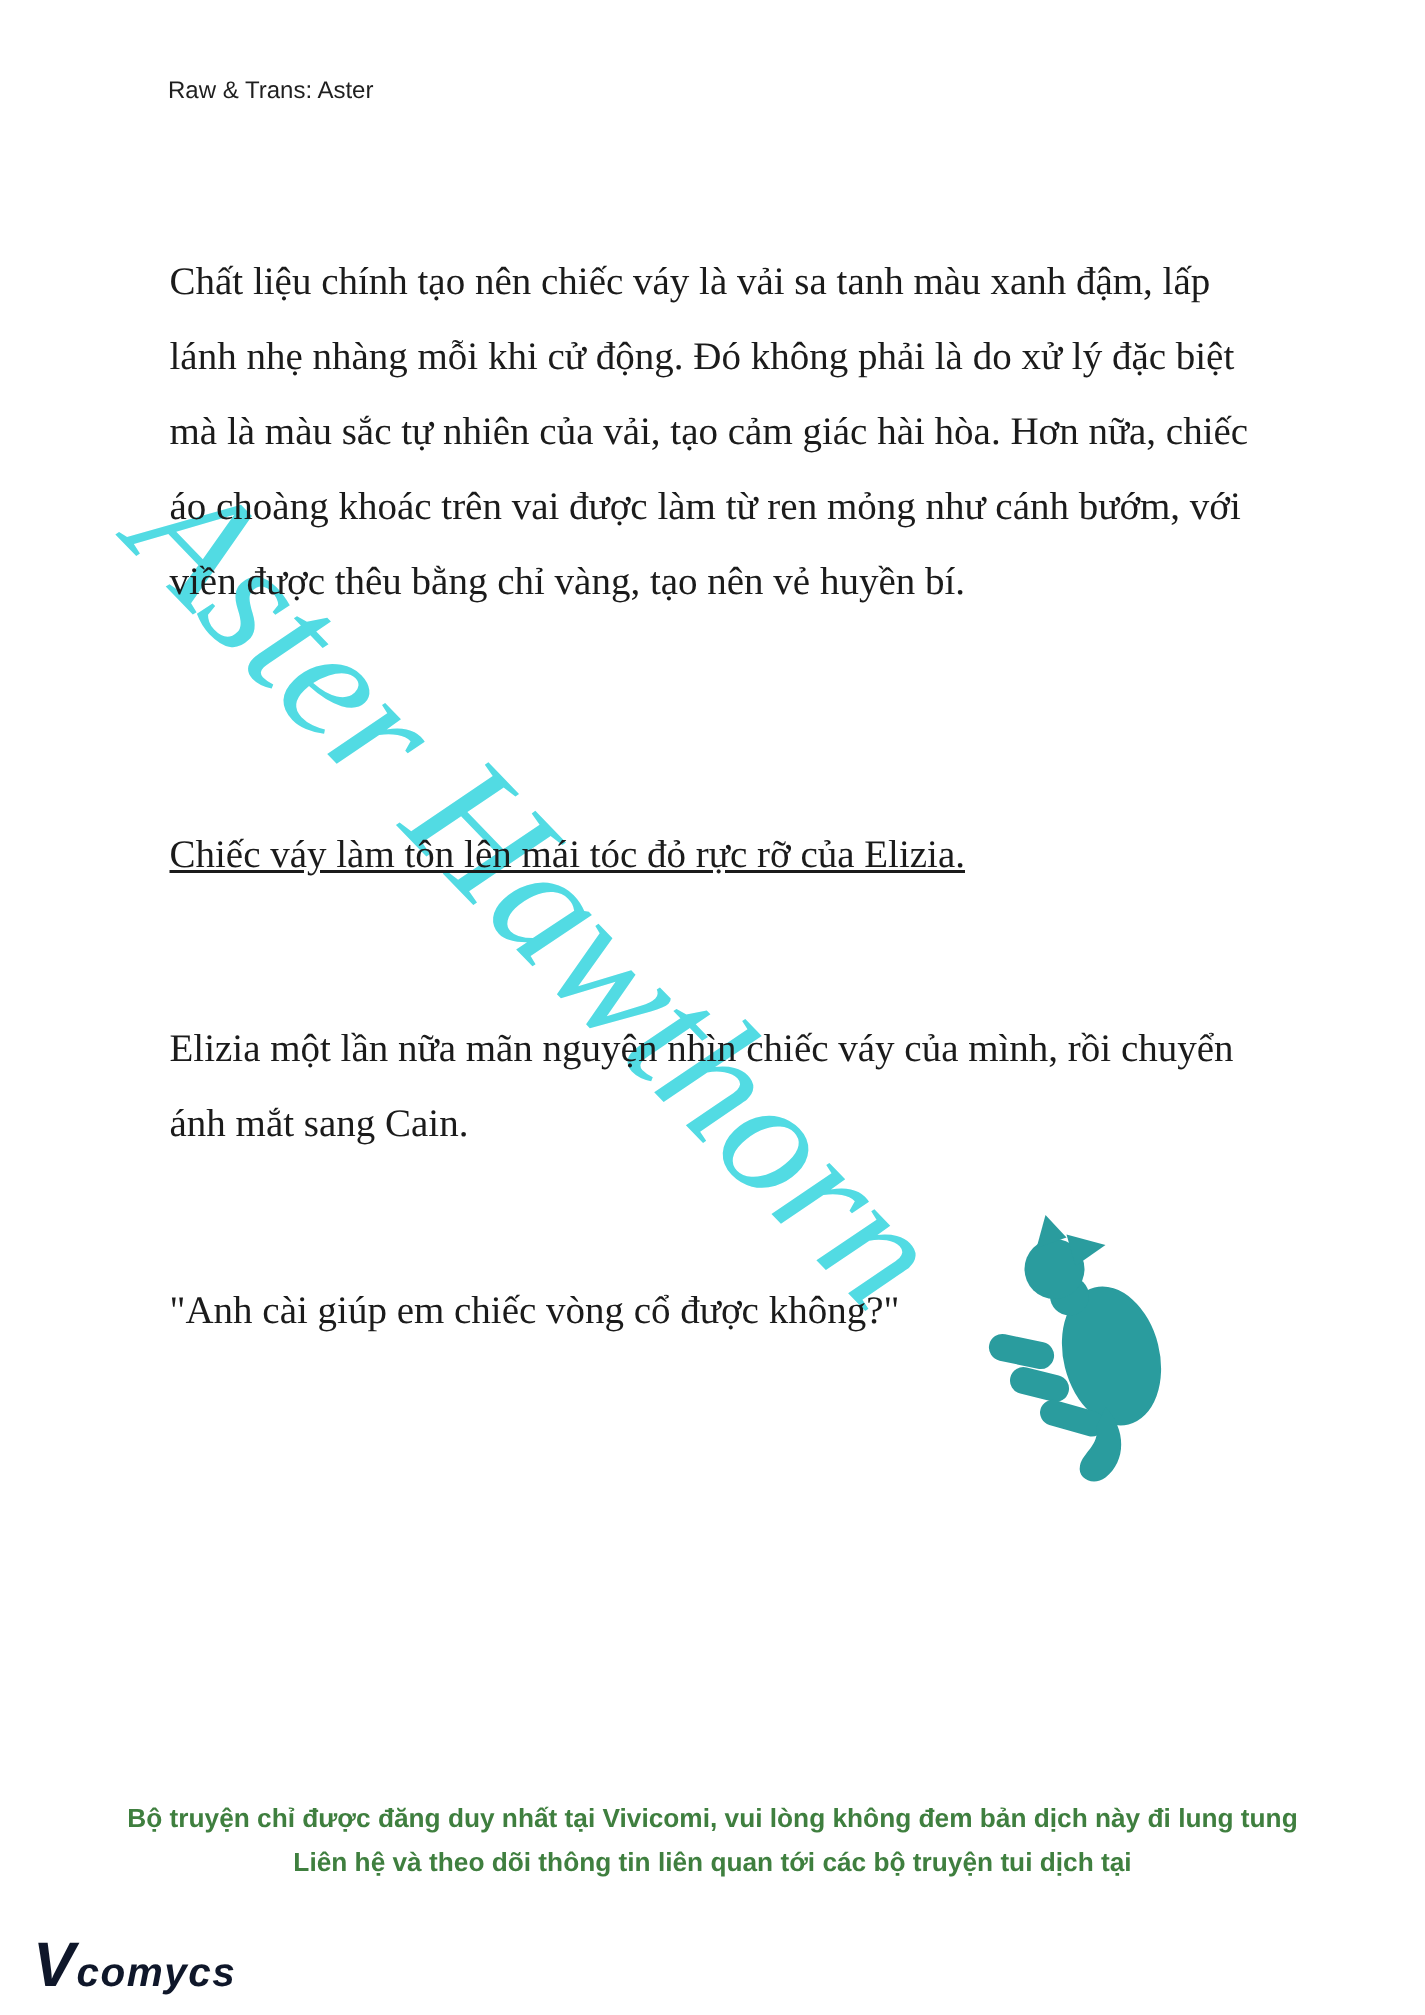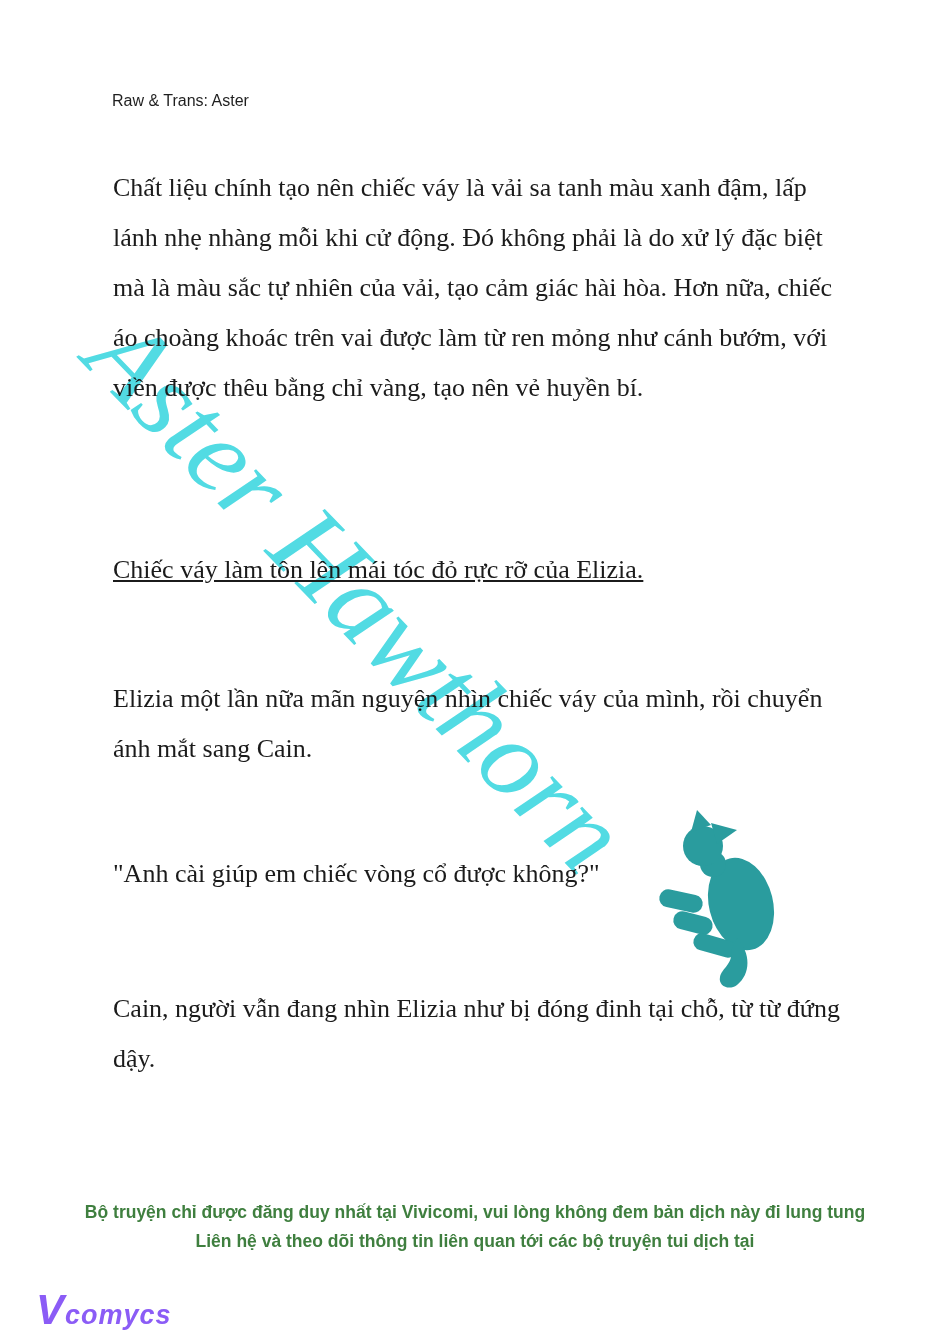--- a/index.html
+++ b/index.html
@@ -40,21 +40,20 @@
   }
 
   .credit {
     position: absolute;
     left: 112px;
     top: 52px;
     font-family: "Liberation Sans", sans-serif;
     font-size: 16px;
     color: #1f1f1f;
     z-index: 3;
-    margin-top: 40px;
   }
 
   .para {
     position: absolute;
     left: 113px;
     width: 730px;
     font-family: "Liberation Serif", serif;
     font-size: 26px;
     line-height: 50px;
     color: #1b1b1b;
@@ -82,23 +81,22 @@
 
   .logo {
     position: absolute;
     left: 22px;
     top: 1286px;
     font-family: "Liberation Sans", sans-serif;
     font-style: italic;
     font-weight: bold;
     font-size: 27px;
     letter-spacing: 1px;
-    color: #8b5cf6;
+    color: #0f172a;
     z-index: 3;
-    margin-left: 14px;
   }
   .logo::first-letter { font-size: 42px; }
 </style>
 </head>
 <body>
 
 <div class="page">
 
   <div class="watermark">Aster Hawthorn</div>
 
@@ -124,21 +122,20 @@
       <path d="M84 130 C98 145 98 166 84 177 C76 183 65 178 67 169 C69 160 80 156 78 143 Z"></path>
     </g>
   </svg>
 
   <div class="credit">Raw &amp; Trans: Aster</div>
 
   <div class="para p1">Chất liệu chính tạo nên chiếc váy là vải sa tanh màu xanh đậm, lấp lánh nhẹ nhàng mỗi khi cử động. Đó không phải là do xử lý đặc biệt mà là màu sắc tự nhiên của vải, tạo cảm giác hài hòa. Hơn nữa, chiếc áo choàng khoác trên vai được làm từ ren mỏng như cánh bướm, với viền được thêu bằng chỉ vàng, tạo nên vẻ huyền bí.</div>
   <div class="para p2">Chiếc váy làm tôn lên mái tóc đỏ rực rỡ của Elizia.</div>
   <div class="para p3">Elizia một lần nữa mãn nguyện nhìn chiếc váy của mình, rồi chuyển ánh mắt sang Cain.</div>
   <div class="para p4">"Anh cài giúp em chiếc vòng cổ được không?"</div>
-  <div class="para p5">Cain, người vẫn đang nhìn Elizia như bị đóng đinh tại chỗ, từ từ đứng dậy.</div>
 
   <div class="footer">
     <div>Bộ truyện chỉ được đăng duy nhất tại Vivicomi, vui lòng không đem bản dịch này đi lung tung</div>
     <div>Liên hệ và theo dõi thông tin liên quan tới các bộ truyện tui dịch tại</div>
   </div>
 
   <div class="logo">Vcomycs</div>
 
 </div>
 

